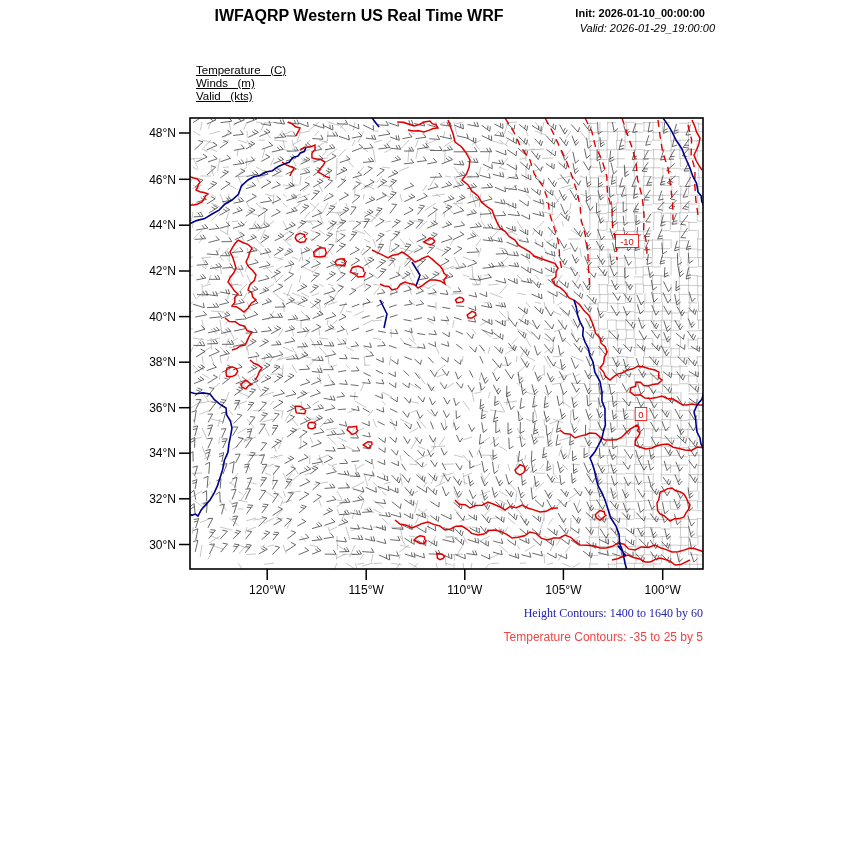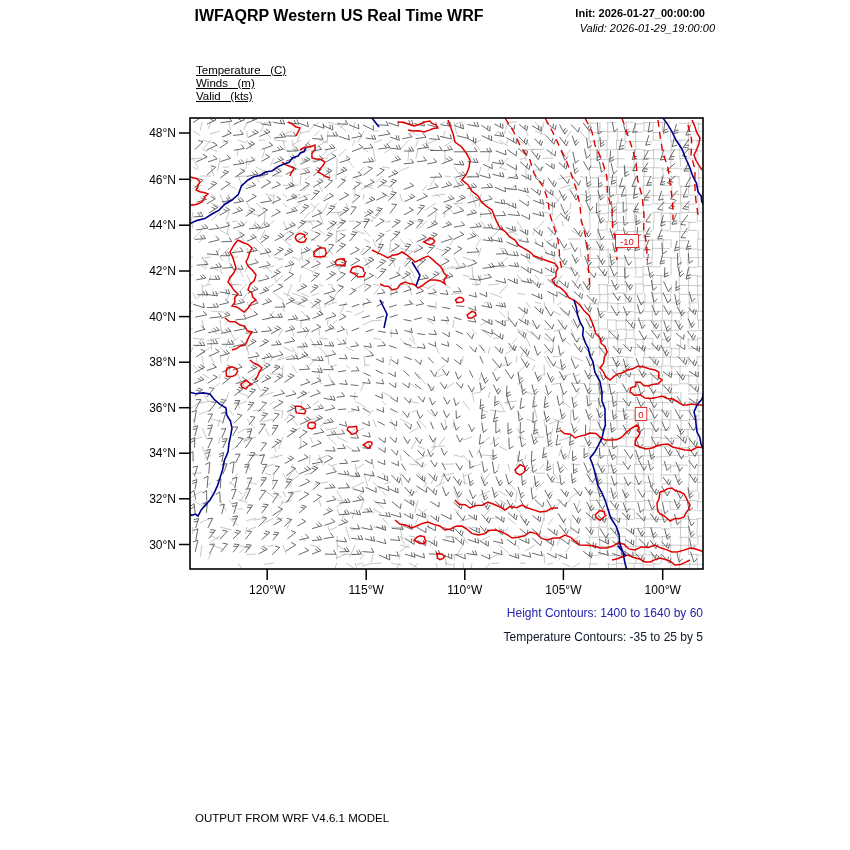--- a/index.html
+++ b/index.html
@@ -2,38 +2,38 @@
 <html><head>
 <meta charset="utf-8">
 <style>
   html,body{margin:0;padding:0;}
   body{
     width:850px;height:850px;position:relative;background:#ffffff;
     font-family:"Liberation Sans", sans-serif;color:#000;overflow:hidden;
   }
   .abs{position:absolute;}
   #title{
-    left:339px;top:7px;transform:translateX(-50%);
+    left:359px;top:7px;transform:translateX(-50%);
     font-size:16px;font-weight:bold;white-space:nowrap;
   }
   #init-line{right:145px;top:7px;font-size:11px;font-weight:bold;white-space:nowrap;}
   #valid-line{right:135px;top:22px;font-size:11px;white-space:nowrap;font-style:italic;}
   #legend{left:196px;top:64px;font-size:11.5px;line-height:13px;text-decoration:underline;}
   .legend-row{white-space:pre;}
   #map-wrap{left:0;top:0;width:850px;height:850px;}
-  #height-note{right:147px;top:606px;font-size:12px;white-space:nowrap;}
+  #height-note{right:147px;top:606px;font-size:12px;white-space:nowrap;font-family:Liberation Serif, serif;}
   #temp-note{right:147px;top:630px;font-size:12px;white-space:nowrap;}
   #footer{left:195px;top:811px;font-size:11.5px;line-height:14.5px;}
   svg text{font-family:"Liberation Sans", sans-serif;}
 </style>
 </head>
 <body>
 
 <div class="abs" id="title">IWFAQRP Western US Real Time WRF</div>
-<div class="abs" id="init-line">Init: 2026-01-27_00:00:00</div>
+<div class="abs" id="init-line">Init: 2026-01-10_00:00:00</div>
 <div class="abs" id="valid-line">Valid: 2026-01-29_19:00:00</div>
 
 <div class="abs" id="legend">
   <div class="legend-row">Temperature   (C)</div>
   <div class="legend-row">Winds   (m)</div>
   <div class="legend-row">Valid   (kts)</div>
 </div>
 
 <div class="abs" id="map-wrap">
   <svg id="map-svg" width="850" height="850" viewBox="0 0 850 850">
@@ -89,17 +89,16 @@
       <line x1="464.8" y1="569" x2="464.8" y2="580" stroke="#000" stroke-width="1.5"></line>
       <text x="464.8" y="594" text-anchor="middle" font-size="12" fill="#000">110°W</text>
       <line x1="563.4" y1="569" x2="563.4" y2="580" stroke="#000" stroke-width="1.5"></line>
       <text x="563.4" y="594" text-anchor="middle" font-size="12" fill="#000">105°W</text>
       <line x1="662.7" y1="569" x2="662.7" y2="580" stroke="#000" stroke-width="1.5"></line>
       <text x="662.7" y="594" text-anchor="middle" font-size="12" fill="#000">100°W</text>
     </svg>
 </div>
 
 <div class="abs" id="height-note" style="color: rgb(35, 35, 176);">Height Contours: 1400 to 1640 by 60</div>
-<div class="abs" id="temp-note" style="color: #0f172a;">Temperature Contours: -35 to 25 by 5</div>
+<div class="abs" id="temp-note" style="color: #ef4444;">Temperature Contours: -35 to 25 by 5</div>
 
 <div class="abs" id="footer">
-  <div>OUTPUT FROM WRF V4.6.1 MODEL</div>
 </div>
 
 </body></html>

